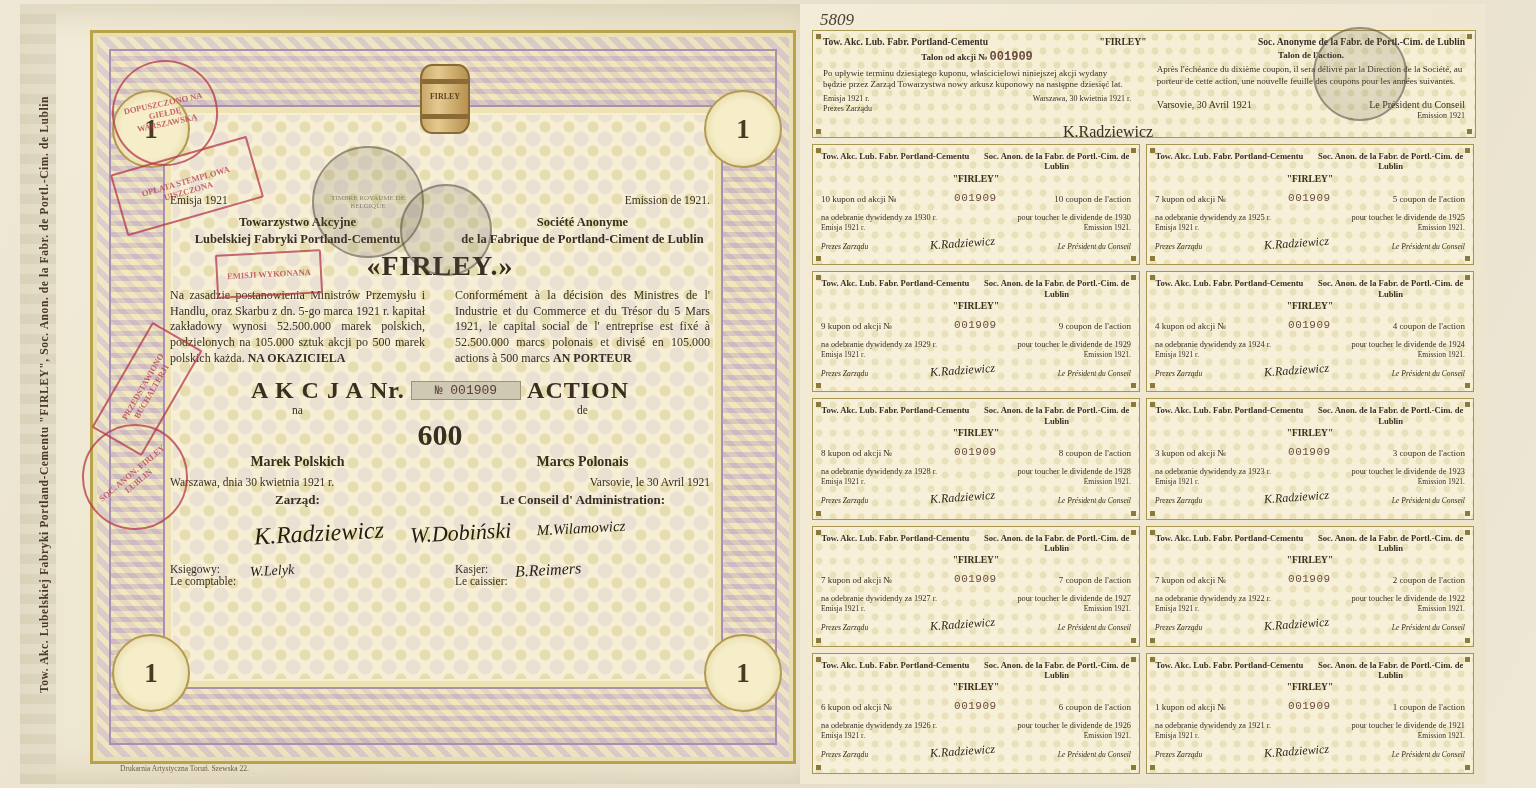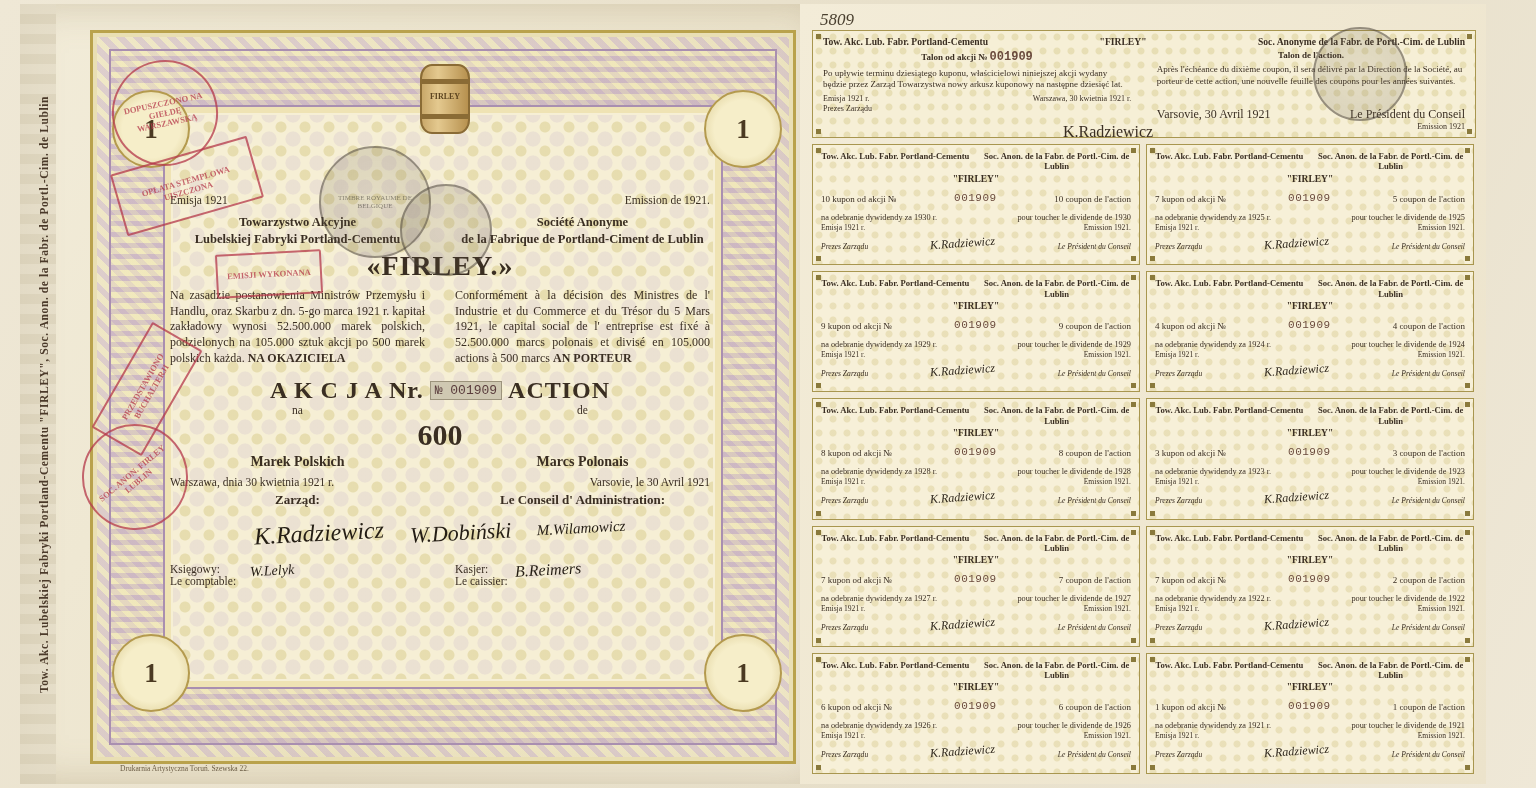--- a/index.html
+++ b/index.html
@@ -60,21 +60,21 @@
   .row{display:flex;justify-content:space-between;}
   .colL{width:255px}.colR{width:255px}
   .tiny{font-size:11.5px}
   .bold{font-weight:bold}
   .center{text-align:center}
   .ttl{font-size:12.5px;font-weight:bold;line-height:1.35;}
   .firley{font-size:28px;font-weight:bold;letter-spacing:1px;margin:2px 0 6px;}
   .para{font-size:12px;line-height:1.32;text-align:justify;}
   .akcja{display:flex;align-items:center;justify-content:center;gap:6px;margin-top:10px;}
   .akcja .big{font-size:24px;font-weight:bold;letter-spacing:1px;}
-  .numbox{background:#cfc8b2;border:1px solid #9c937c;padding:1px 4px;font-size:13px;
+  .numbox{background:#cfc8b2;border:1px solid #9c937c;padding:1px 23px;font-size:13px;
     font-family:"Liberation Mono",monospace;color:#5a3c3c;}
   .amount{font-size:30px;font-weight:bold;text-align:center;margin:2px 0 2px;}
   .handwrite{font-style:italic;font-family:"Liberation Serif",serif;color:#241d14;
     transform:rotate(-3deg);display:inline-block;}
 
   .stamp{position:absolute;border:2px solid #b5384a;color:#b5384a;
     font-size:8.5px;font-weight:bold;text-align:center;opacity:.75;
     display:flex;align-items:center;justify-content:center;padding:3px;}
   .stamp.round{border-radius:50%;}
   .stamp.rect{border-radius:2px;}
@@ -230,21 +230,21 @@
           <span class="handwrite" style="font-size:16px">B.Reimers</span>
         </div>
       </div>
     </div>
 
     <div class="stamp round" style="left:92px;top:56px;width:96px;height:96px;transform:rotate(-12deg)">DOPUSZCZONO NA GIEŁDĘ WARSZAWSKĄ</div>
     <div class="stamp rect" style="left:96px;top:150px;width:132px;height:54px;transform:rotate(-16deg)">OPŁATA STEMPLOWA UISZCZONA</div>
     <div class="stamp rect" style="left:196px;top:248px;width:96px;height:34px;transform:rotate(-3deg)">EMISJI WYKONANA</div>
     <div class="stamp rect" style="left:66px;top:356px;width:112px;height:48px;transform:rotate(-60deg)">PRZEDSTAWIONO BUCHALTERJI</div>
     <div class="stamp round" style="left:62px;top:420px;width:96px;height:96px;transform:rotate(-40deg)">SOC. ANON. FIRLEY LUBLIN</div>
-    <div class="seal" style="left:299px;top:142px;">TIMBRE ROYAUME DE BELGIQUE</div>
+    <div class="seal" style="left:292px;top:142px;">TIMBRE ROYAUME DE BELGIQUE</div>
     <div class="seal" style="left:380px;top:180px;width:88px;height:88px"></div>
 
     <div class="printer">Drukarnia Artystyczna Toruń. Szewska 22.</div>
   </div>
 
   <div class="coupons">
     <div class="handnum">5809</div>
 
     <div class="talon">
       <span class="corner-dot cd1"></span>
@@ -266,21 +266,21 @@
             <div style="margin-top:3px">Po upływie terminu dziesiątego kuponu, właścicielowi niniejszej akcji wydany będzie przez Zarząd Towarzystwa nowy arkusz kuponowy na następne dziesięć lat.</div>
             <div style="display:flex;justify-content:space-between;margin-top:3px;font-size:8px">
               <span>Emisja 1921 r.</span>
               <span>Warszawa, 30 kwietnia 1921 r.</span>
             </div>
             <div style="font-size:8px">Prezes Zarządu</div>
           </div>
           <div class="tcol">
             <div style="text-align:center;font-weight:bold">Talon de l'action.</div>
             <div style="margin-top:3px">Après l'échéance du dixième coupon, il sera délivré par la Direction de la Société, au porteur de cette action, une nouvelle feuille des coupons pour les années suivantes.</div>
-            <div style="display:flex;justify-content:space-between;margin-top:20px;font-size:12px">
+            <div style="display:flex;justify-content:space-between;margin-top:12px;font-size:10px">
               <span>Varsovie, 30 Avril 1921</span>
               <span>Le Président du Conseil</span>
             </div>
             <div style="font-size:8px;text-align:right">Emission 1921</div>
           </div>
         </div>
         <div style="position:absolute;left:250px;bottom:6px" class="sg">K.Radziewicz</div>
       </div>
       <div class="seal" style="left:500px;top:-4px;width:90px;height:90px"></div>
     </div>

